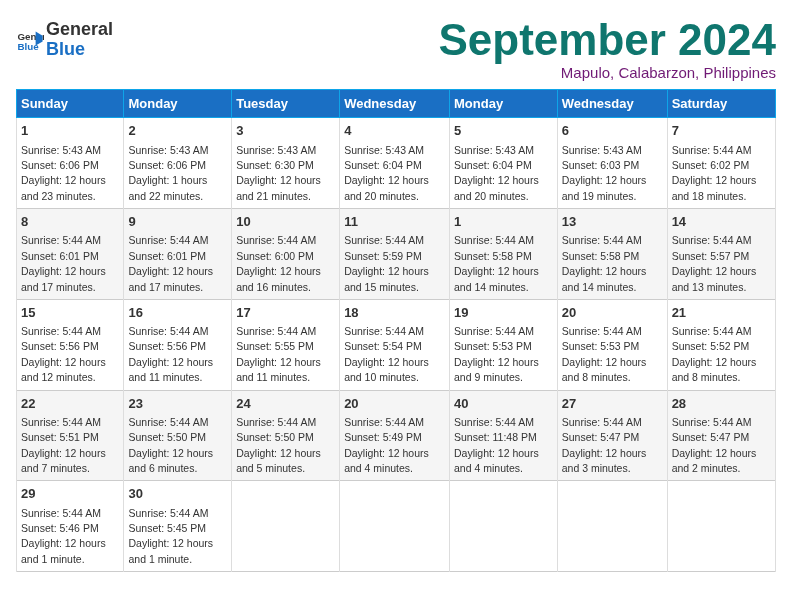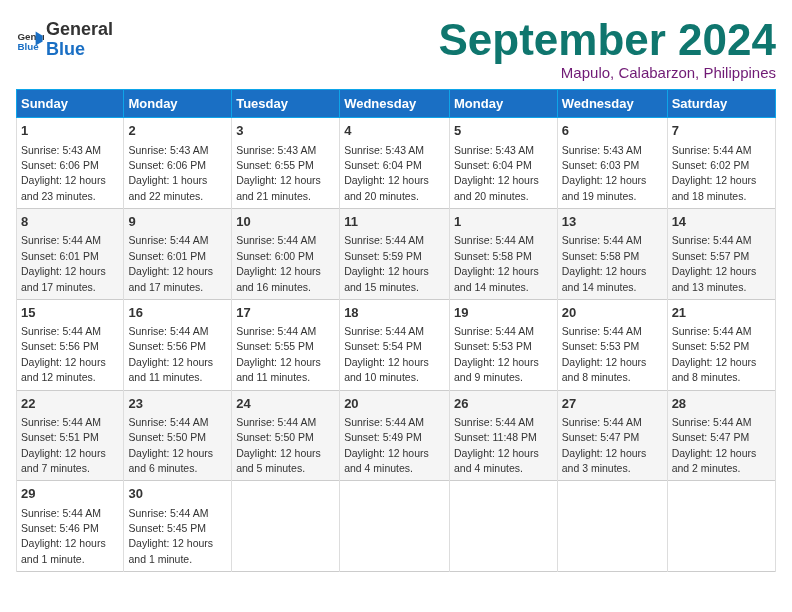--- a/index.html
+++ b/index.html
@@ -135,21 +135,21 @@
         <td><span class="day-num">1</span>
         <span class="cell-text">Sunrise: 5:43 AM</span><br>
         <span class="cell-text">Sunset: 6:06 PM</span><br>
         <span class="cell-text">Daylight: 12 hours and 23 minutes.</span></td>
         <td><span class="day-num">2</span>
         <span class="cell-text">Sunrise: 5:43 AM</span><br>
         <span class="cell-text">Sunset: 6:06 PM</span><br>
         <span class="cell-text">Daylight: 1 hours and 22 minutes.</span></td>
         <td><span class="day-num">3</span>
         <span class="cell-text">Sunrise: 5:43 AM</span><br>
-        <span class="cell-text">Sunset: 6:55 PM</span><br>
+        <span class="cell-text">Sunset: 6:30 PM</span><br>
         <span class="cell-text">Daylight: 12 hours and 21 minutes.</span></td>
         <td><span class="day-num">4</span>
         <span class="cell-text">Sunrise: 5:43 AM</span><br>
         <span class="cell-text">Sunset: 6:04 PM</span><br>
         <span class="cell-text">Daylight: 12 hours and 20 minutes.</span></td>
         <td><span class="day-num">5</span>
         <span class="cell-text">Sunrise: 5:43 AM</span><br>
         <span class="cell-text">Sunset: 6:04 PM</span><br>
         <span class="cell-text">Daylight: 12 hours and 20 minutes.</span></td>
         <td><span class="day-num">6</span>
@@ -231,21 +231,21 @@
         <span class="cell-text">Sunset: 5:50 PM</span><br>
         <span class="cell-text">Daylight: 12 hours and 6 minutes.</span></td>
         <td><span class="day-num">24</span>
         <span class="cell-text">Sunrise: 5:44 AM</span><br>
         <span class="cell-text">Sunset: 5:50 PM</span><br>
         <span class="cell-text">Daylight: 12 hours and 5 minutes.</span></td>
         <td><span class="day-num">20</span>
         <span class="cell-text">Sunrise: 5:44 AM</span><br>
         <span class="cell-text">Sunset: 5:49 PM</span><br>
         <span class="cell-text">Daylight: 12 hours and 4 minutes.</span></td>
-        <td><span class="day-num">26</span>
+        <td><span class="day-num">40</span>
         <span class="cell-text">Sunrise: 5:44 AM</span><br>
         <span class="cell-text">Sunset: 11:48 PM</span><br>
         <span class="cell-text">Daylight: 12 hours and 4 minutes.</span></td>
         <td><span class="day-num">27</span>
         <span class="cell-text">Sunrise: 5:44 AM</span><br>
         <span class="cell-text">Sunset: 5:47 PM</span><br>
         <span class="cell-text">Daylight: 12 hours and 3 minutes.</span></td>
         <td><span class="day-num">28</span>
         <span class="cell-text">Sunrise: 5:44 AM</span><br>
         <span class="cell-text">Sunset: 5:47 PM</span><br>

